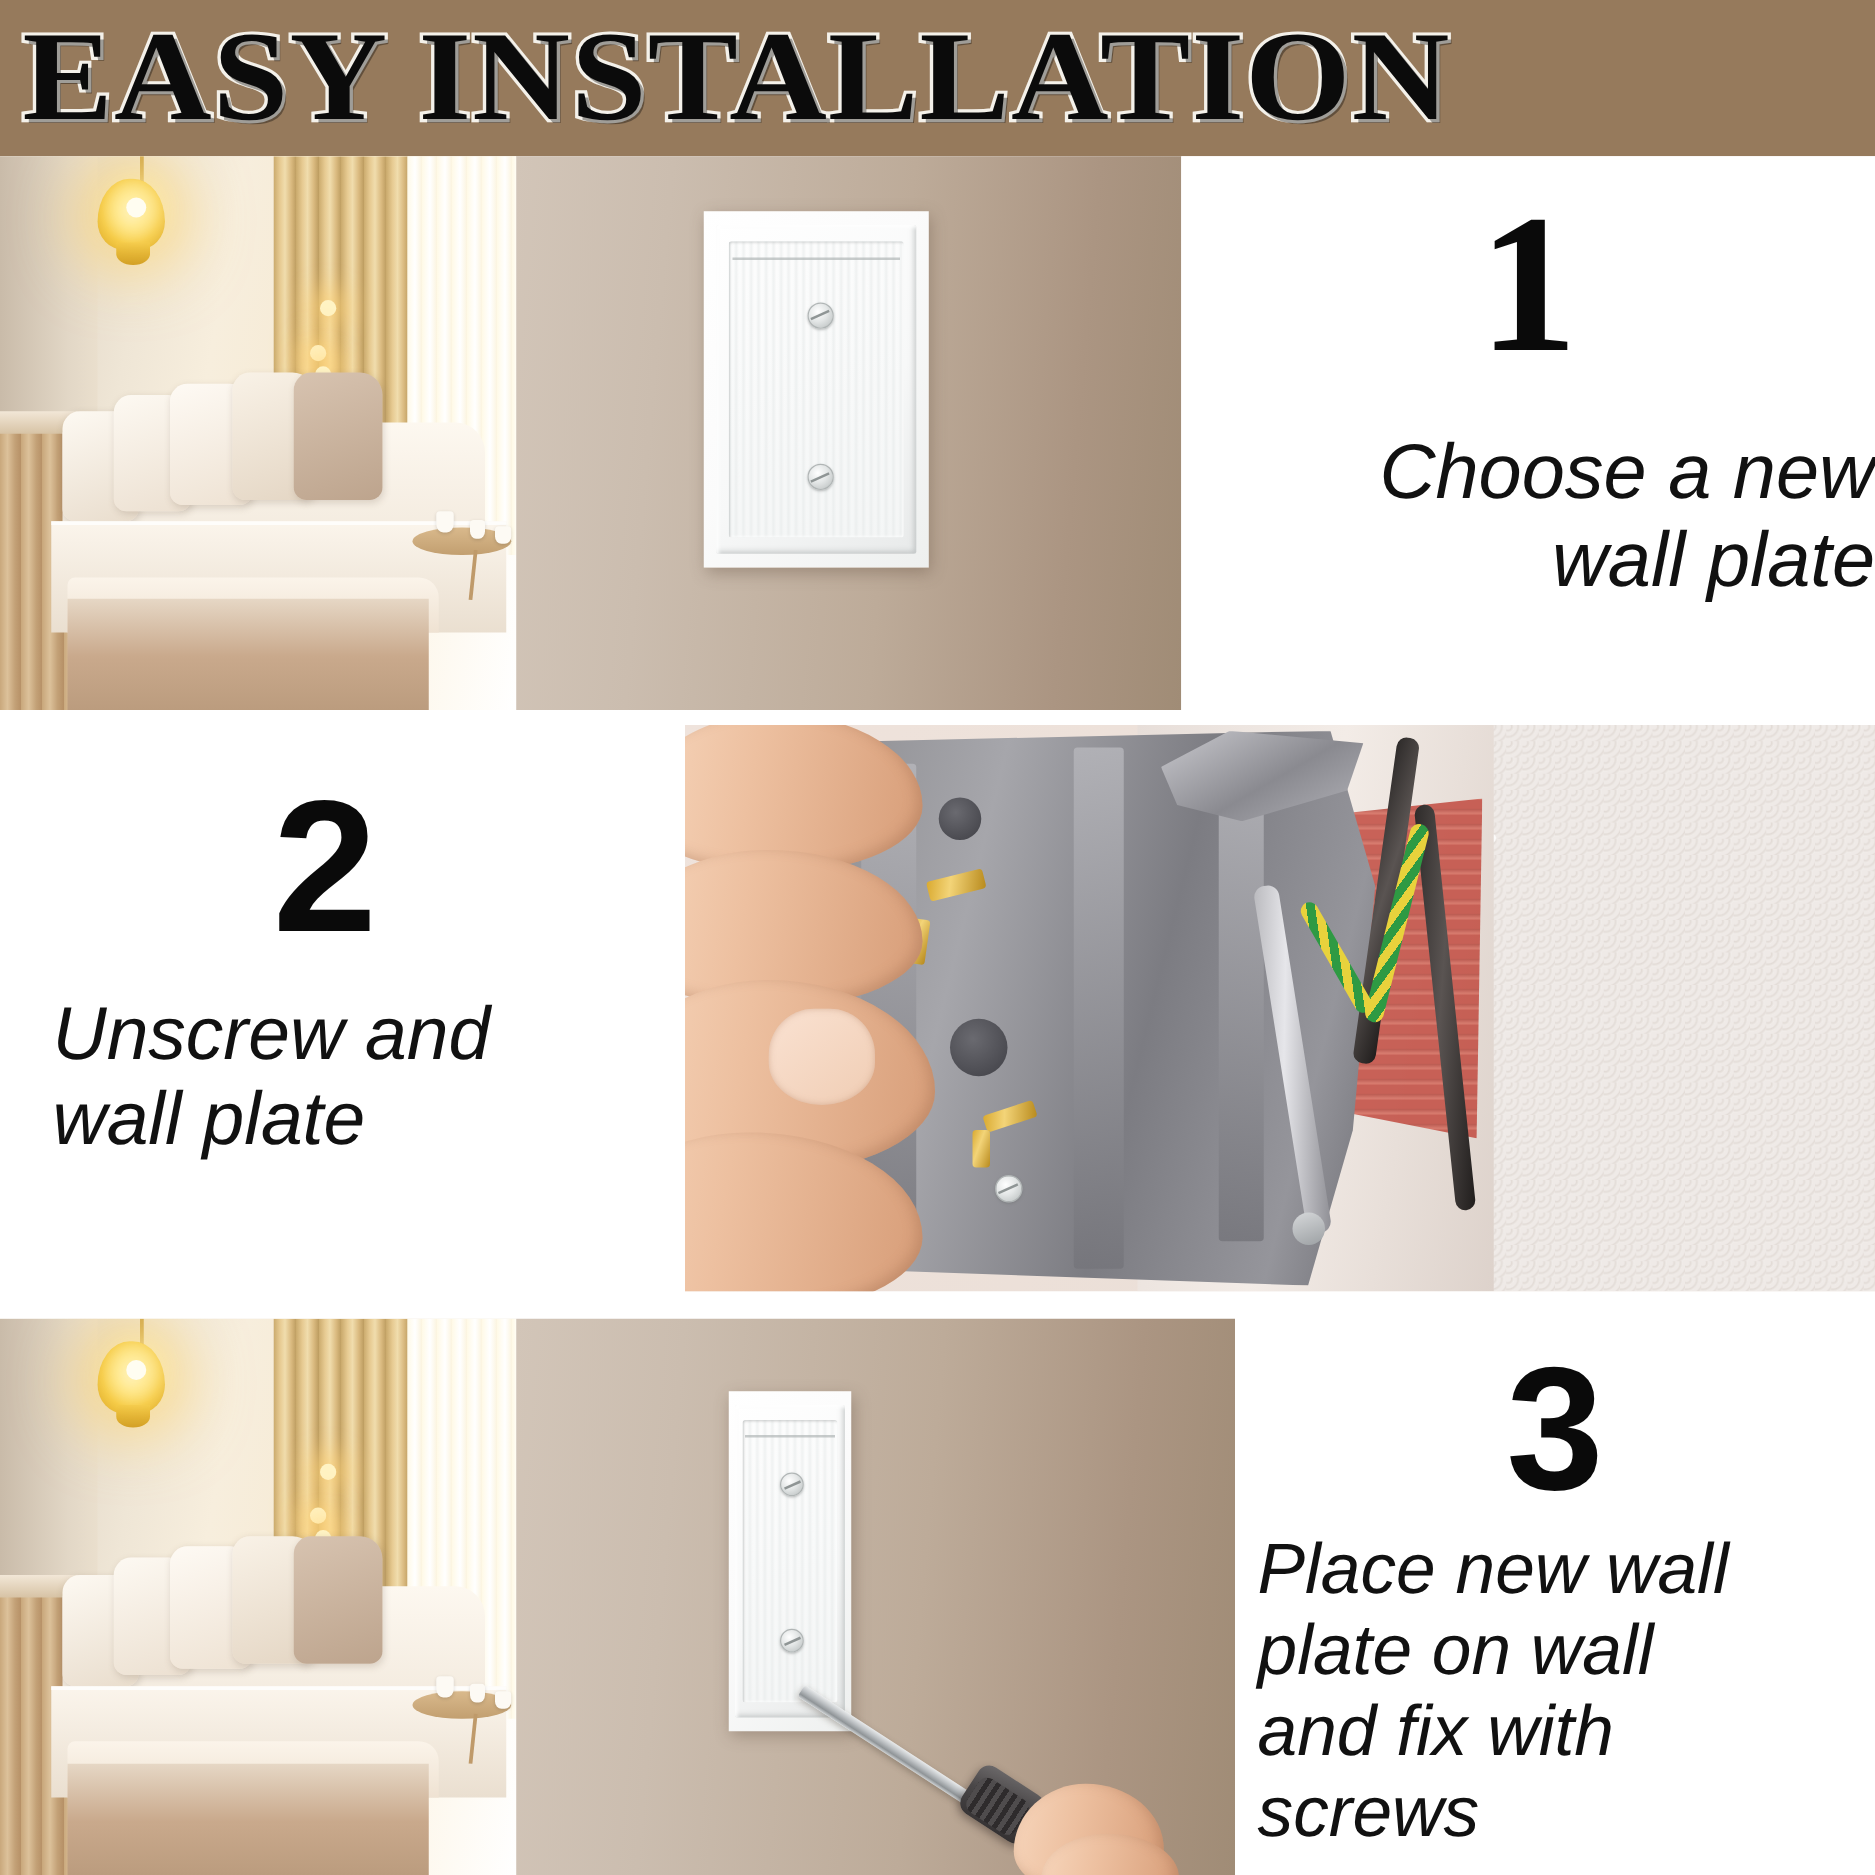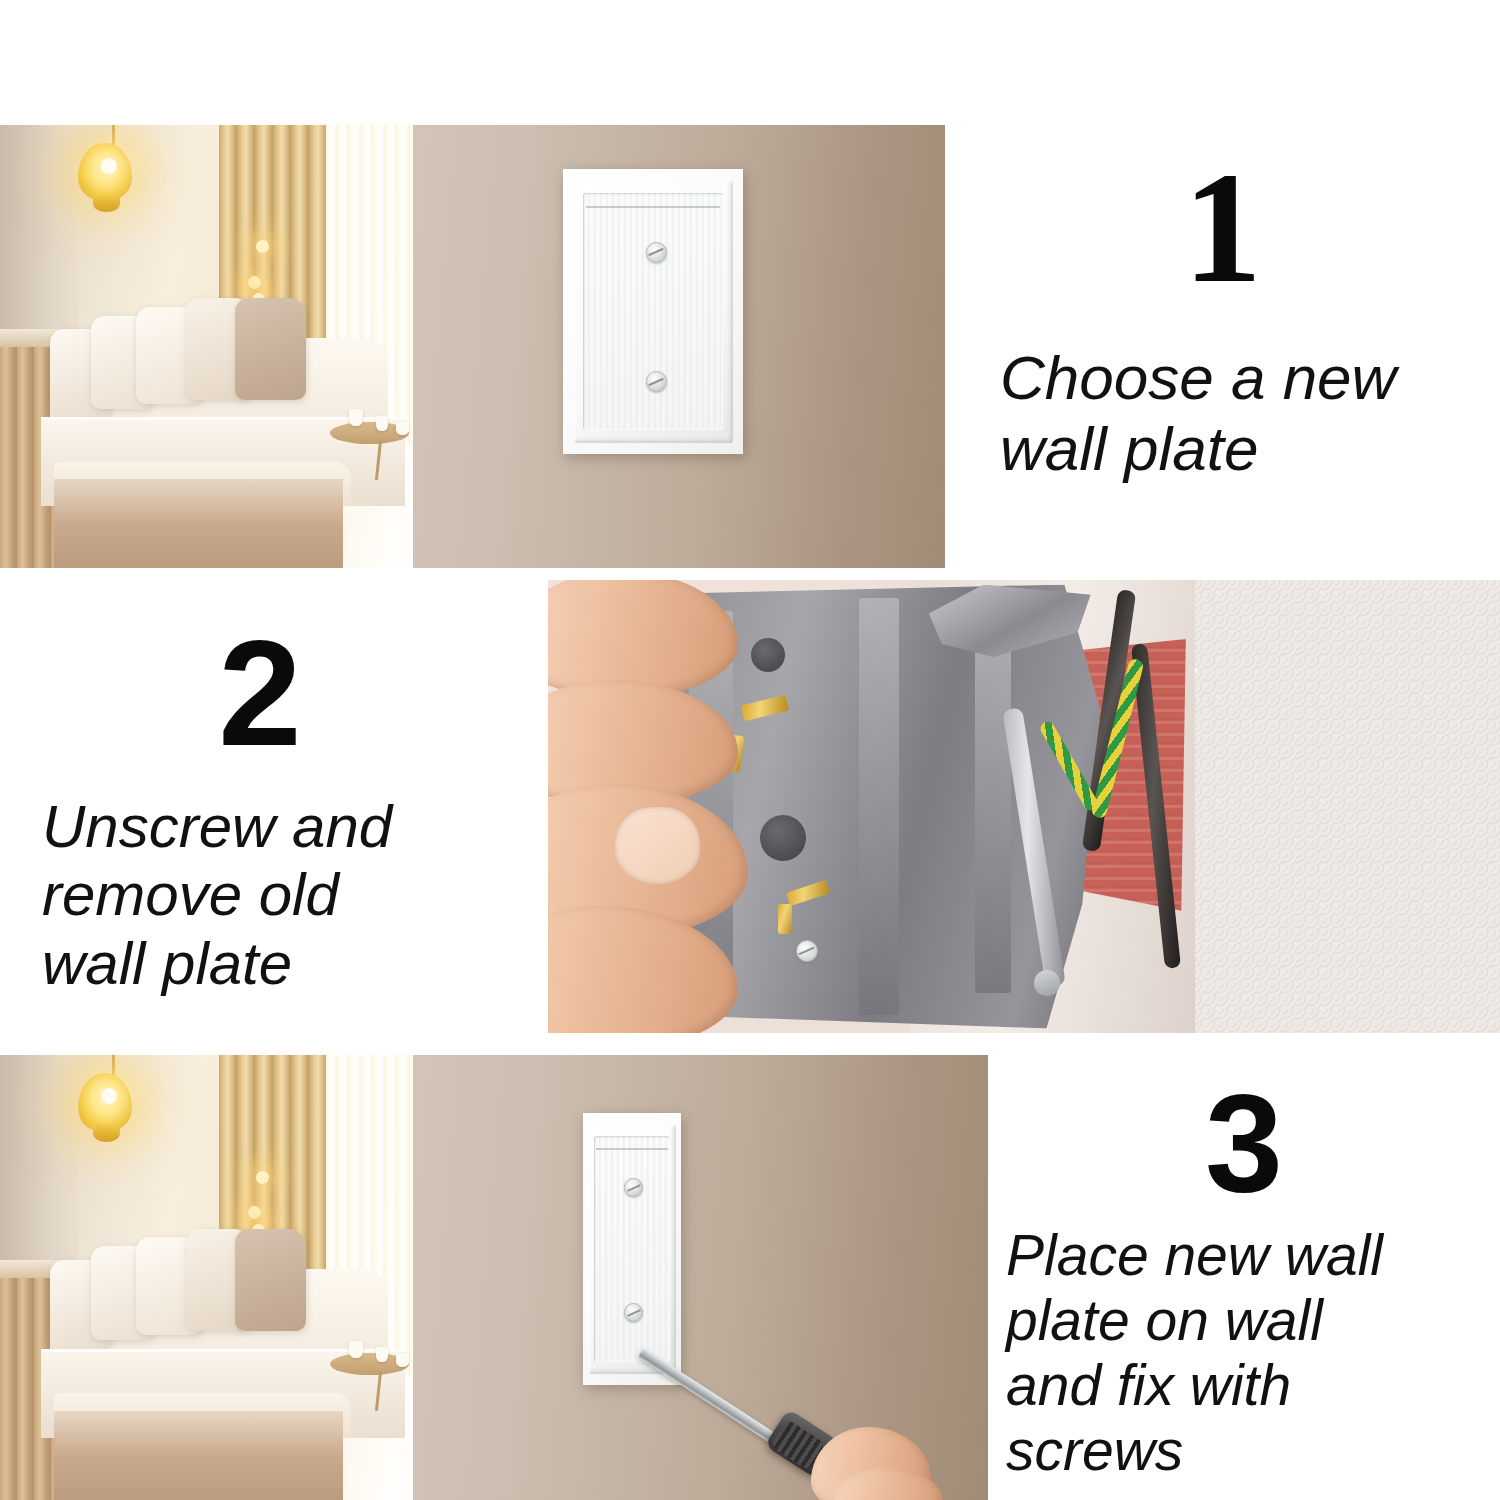--- a/index.html
+++ b/index.html
@@ -355,20 +355,23 @@
     font-weight: 400;
     color: #111111;
     line-height: 1.14;
   }
 </style>
 </head>
 <body>
 
 <div class="page">
 
+  <div class="banner">
+    <div class="banner-title">EASY INSTALLATION</div>
+  </div>
 
   <div class="row row1">
 
     <div class="livingroom" style="left:0; top:0; width:413px; height:443px;">
       <div class="lr-wall"></div>
       <div class="lr-corner"></div>
       <div class="lr-curtain"></div>
       <div class="lr-sheer"></div>
       <div class="lr-lamp-cord"></div>
       <div class="lr-lamp"></div>
@@ -400,34 +403,33 @@
         <div class="plate-bevel"></div>
         <div class="plate-inner"></div>
         <div class="plate-topline"></div>
         <div class="screw" style="left:46%; top:25.5%; width:19px; height:19px;"></div>
         <div class="screw" style="left:46%; top:71%; width:19px; height:19px;"></div>
       </div>
     </div>
 
     <div class="textpanel" style="left:945px; top:0; width:555px; height:443px;">
       <div class="step-num" style="position:absolute; left:0; top:24px; width:555px; font-size:158px;">1</div>
-      <div class="step-cap" style="position:absolute; left:55px; top:218px; width:500px; font-size:62px;">
+      <div class="step-cap" style="position:absolute; left:55px; top:218px; width:500px; font-size:62px;text-align:right;">
         <div>Choose a new</div>
         <div>wall plate</div>
       </div>
     </div>
   </div>
 
   <div class="row row2">
 
     <div class="textpanel" style="left:0; top:0; width:548px; height:453px;">
       <div class="step-num-sans" style="position:absolute; left:0; top:38px; width:520px; font-size:150px;">2</div>
       <div class="step-cap" style="position:absolute; left:42px; top:213px; width:500px; font-size:60px;">
         <div>Unscrew and</div>
-        <div>remove old</div>
         <div>wall plate</div>
       </div>
     </div>
 
     <div class="photo2" style="left:548px; top:0; width:952px; height:453px;">
 
       <div class="p2-wall-right"></div>
       <div class="p2-cavity"></div>
       <div class="p2-brick"></div>
 

